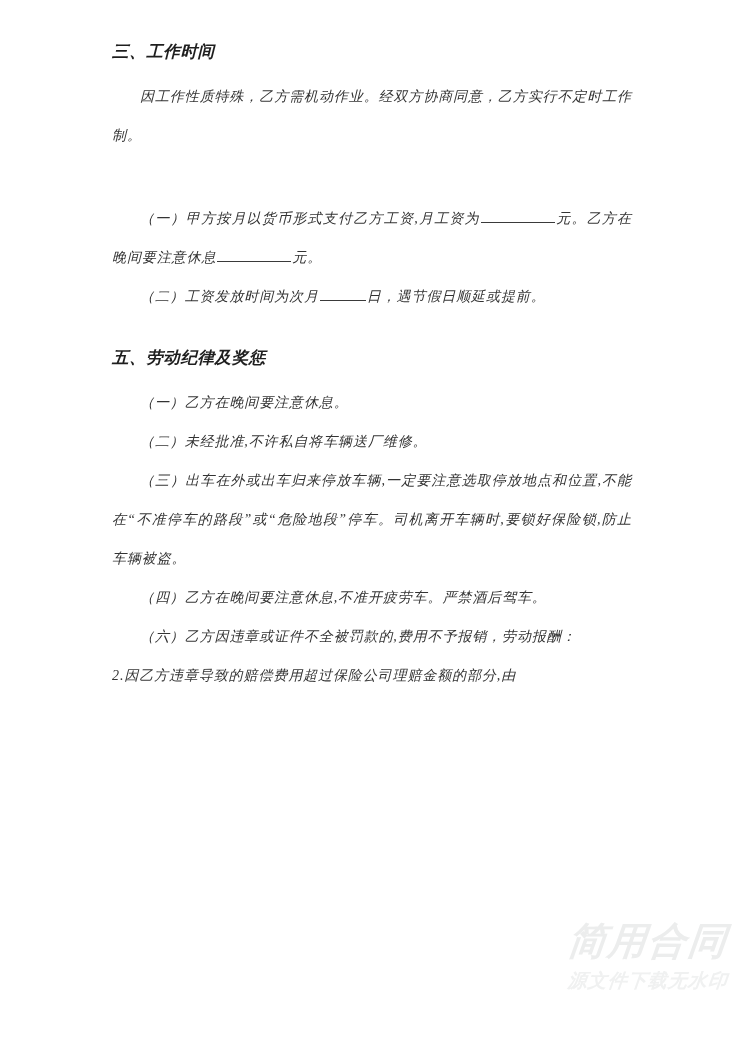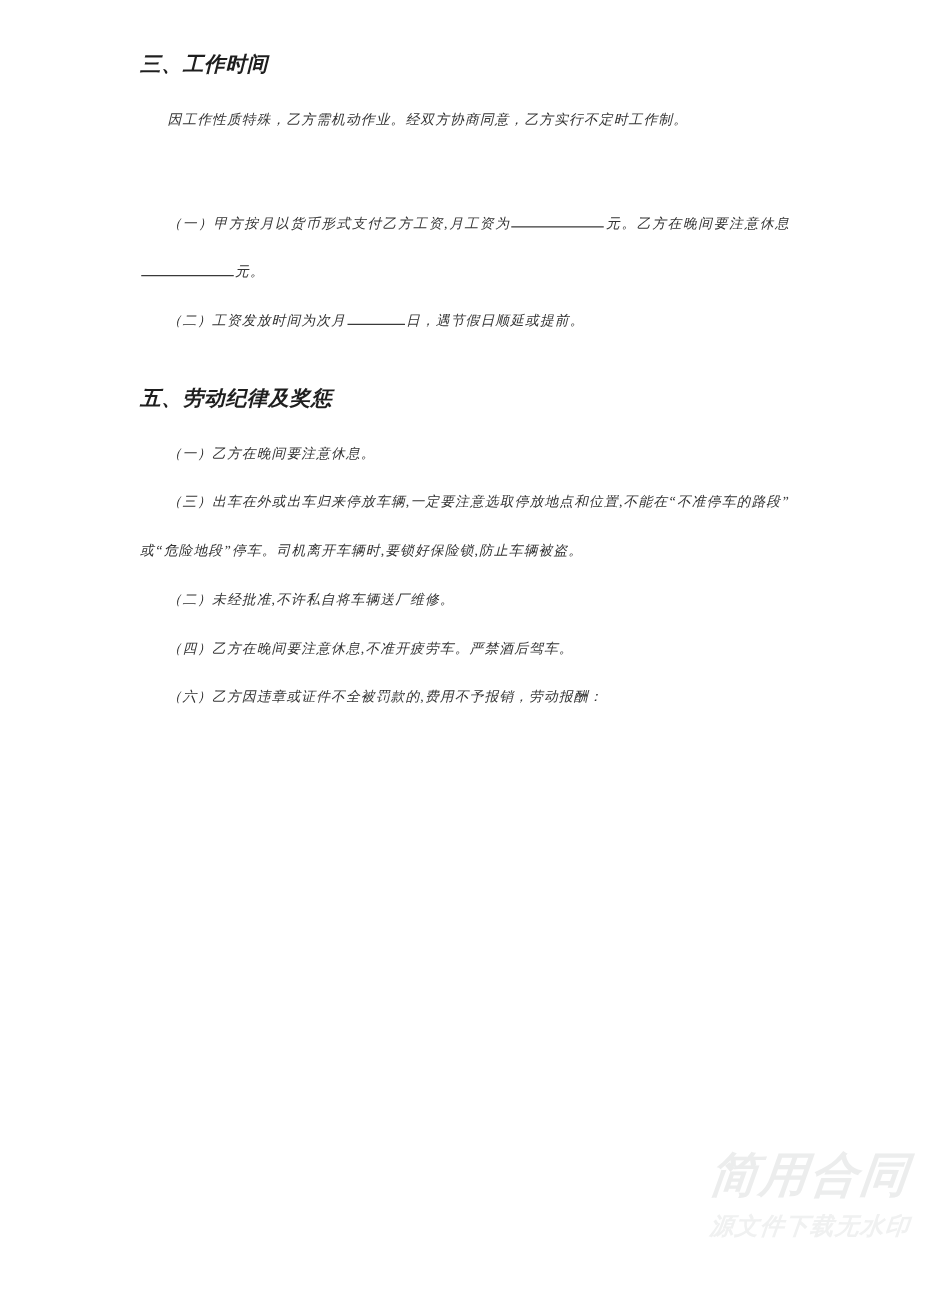--- a/index.html
+++ b/index.html
@@ -33,21 +33,21 @@
     font-size: 16.5px;
     font-weight: bold;
     letter-spacing: 0.6px;
     color: #1e1e1e;
     line-height: 1.4;
     white-space: nowrap;
   }
 
   
   .para {
-    font-size: 11px;
+    font-size: 14px;
     line-height: 39px;
     letter-spacing: 0.9px;
     color: #333333;
     text-align: justify;
     text-justify: inter-ideograph;
   }
 
   .para.indent {
     text-indent: 2em;
   }
@@ -127,30 +127,31 @@
     </div>
 
     <div class="gap-md"></div>
 
     <div class="section-heading">五、劳动纪律及奖惩</div>
 
     <div class="gap-sm"></div>
 
     <div class="para indent">（一）乙方在晚间要注意休息。</div>
 
+    <div class="para indent">（二）未经批准,不许私自将车辆送厂维修。</div>
+
     <div class="para indent">（三）出车在外或出车归来停放车辆,一定要注意选取停放地点和位置,不能在“不准停车的路段”或“危险地段”停车。司机离开车辆时,要锁好保险锁,防止车辆被盗。</div>
-
-    <div class="para indent">（二）未经批准,不许私自将车辆送厂维修。</div>
 
     <div class="para indent">（四）乙方在晚间要注意休息,不准开疲劳车。严禁酒后驾车。</div>
 
 
     <div class="para indent">（六）乙方因违章或证件不全被罚款的,费用不予报销，劳动报酬：</div>
 
 
+    <div class="para flush">2.因乙方违章导致的赔偿费用超过保险公司理赔金额的部分,由</div>
 
   </div>
 
   <div class="watermark">
     <div class="watermark-main">简用合同</div>
     <div class="watermark-sub">源文件下载无水印</div>
   </div>
 
 </div>
 

